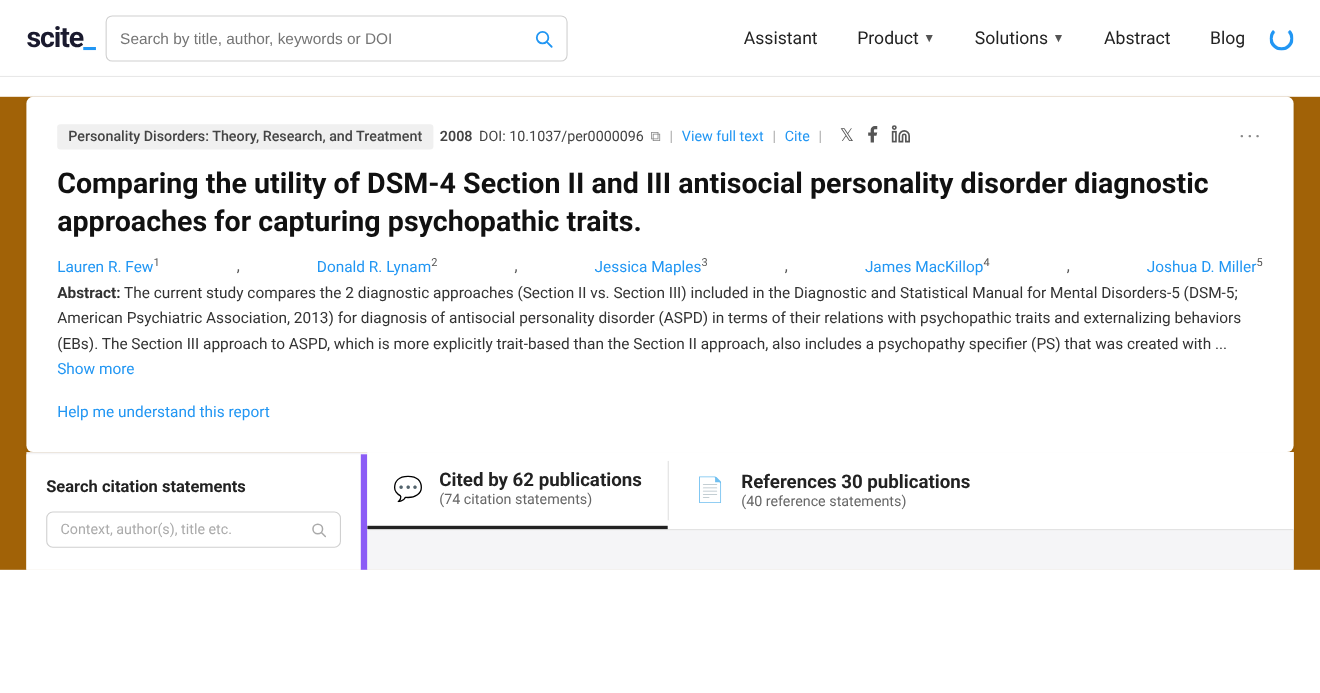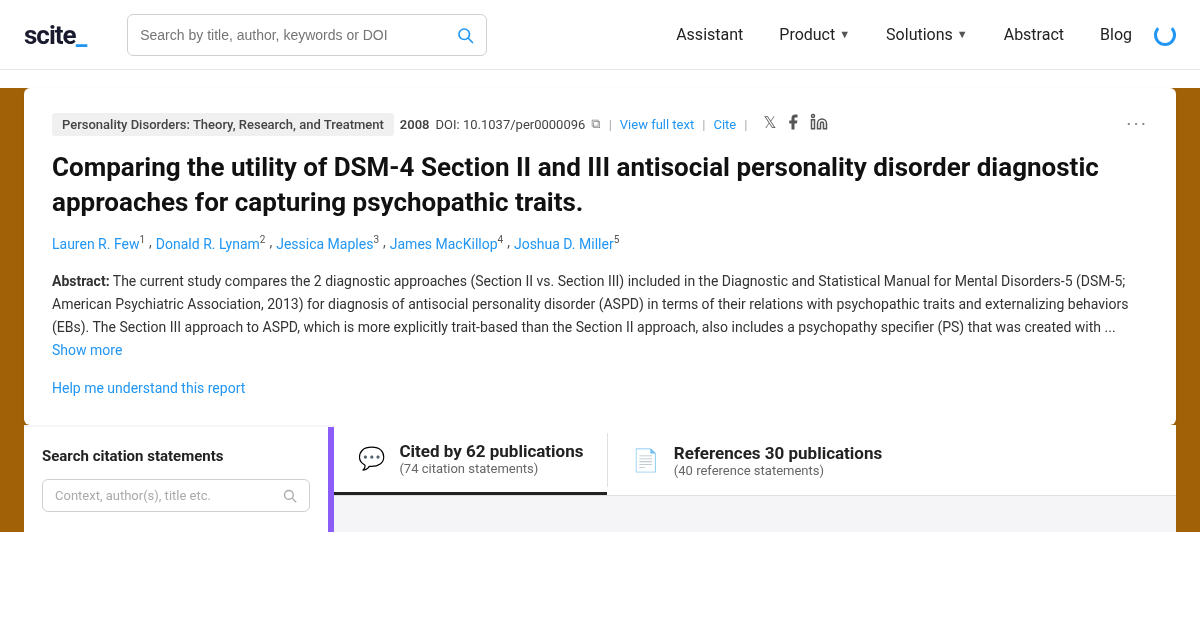--- a/index.html
+++ b/index.html
@@ -4,27 +4,27 @@
   <style>
     * { margin: 0; padding: 0; box-sizing: border-box; }
     body { font-family: -apple-system, BlinkMacSystemFont, 'Segoe UI', Roboto, sans-serif; background: #fff; color: #333; width: 1200px; height: 630px; overflow: hidden; }
 
     
     .navbar {
       display: flex; align-items: center; padding: 0 24px; height: 70px;
       border-bottom: 1px solid #e8e8e8; background: #fff;
     }
     .logo {
-      font-size: 26px; font-weight: 700; color: #1a1a2e; margin-right: 41px;
+      font-size: 26px; font-weight: 700; color: #1a1a2e; margin-right: 10px;
       letter-spacing: -1px;
     }
     .logo span { color: #2196f3; }
     .search-bar {
       display: flex; align-items: center; border: 1.5px solid #d0d0d0;
-      border-radius: 6px; padding: 16px 12px; height: 42px; width: 360px; margin-right: 32px;
+      border-radius: 6px; padding: 16px 12px; height: 42px; width: 420px; margin-right: 32px;
     }
     .search-bar input {
       border: none; outline: none; font-size: 14px; color: #555; flex: 1;
       background: transparent;
     }
     .search-icon-svg { color: #2196f3; }
     .nav-links { display: flex; align-items: center; gap: 8px; margin-left: auto; }
     .nav-item {
       display: flex; align-items: center; gap: 4px;
       padding: 8px 14px; font-size: 16px; color: #222; cursor: pointer;
@@ -62,21 +62,21 @@
     .cite-link { font-size: 13px; color: #2196f3; text-decoration: none; cursor: pointer; }
     .social-icons { display: flex; gap: 8px; margin-left: 8px; }
     .social-icon { font-size: 16px; color: #555; cursor: pointer; }
     .more-btn { margin-left: auto; font-size: 20px; color: #888; cursor: pointer; letter-spacing: 2px; }
 
     .paper-title {
       font-size: 26px; font-weight: 700; color: #111; line-height: 1.35;
       margin-bottom: 14px;
     }
 
-    .authors { display: flex; flex-wrap: wrap; gap: 4px; margin-bottom: 18px; }
+    .authors { display: flex; flex-wrap: wrap; gap: 4px; margin-bottom: 4px; justify-content: space-between; }
     .author-link { font-size: 14px; color: #2196f3; text-decoration: none; cursor: pointer; }
     .author-sep { font-size: 14px; color: #555; }
     sup { font-size: 10px; color: #555; }
 
     .abstract { font-size: 14px; color: #333; line-height: 1.65; margin-bottom: 16px; }
     .abstract strong { font-weight: 700; margin-top: 32px; }
     .show-more-link { color: #2196f3; text-decoration: none; cursor: pointer; }
 
     .help-link { font-size: 14px; color: #2196f3; text-decoration: none; cursor: pointer; }
 

